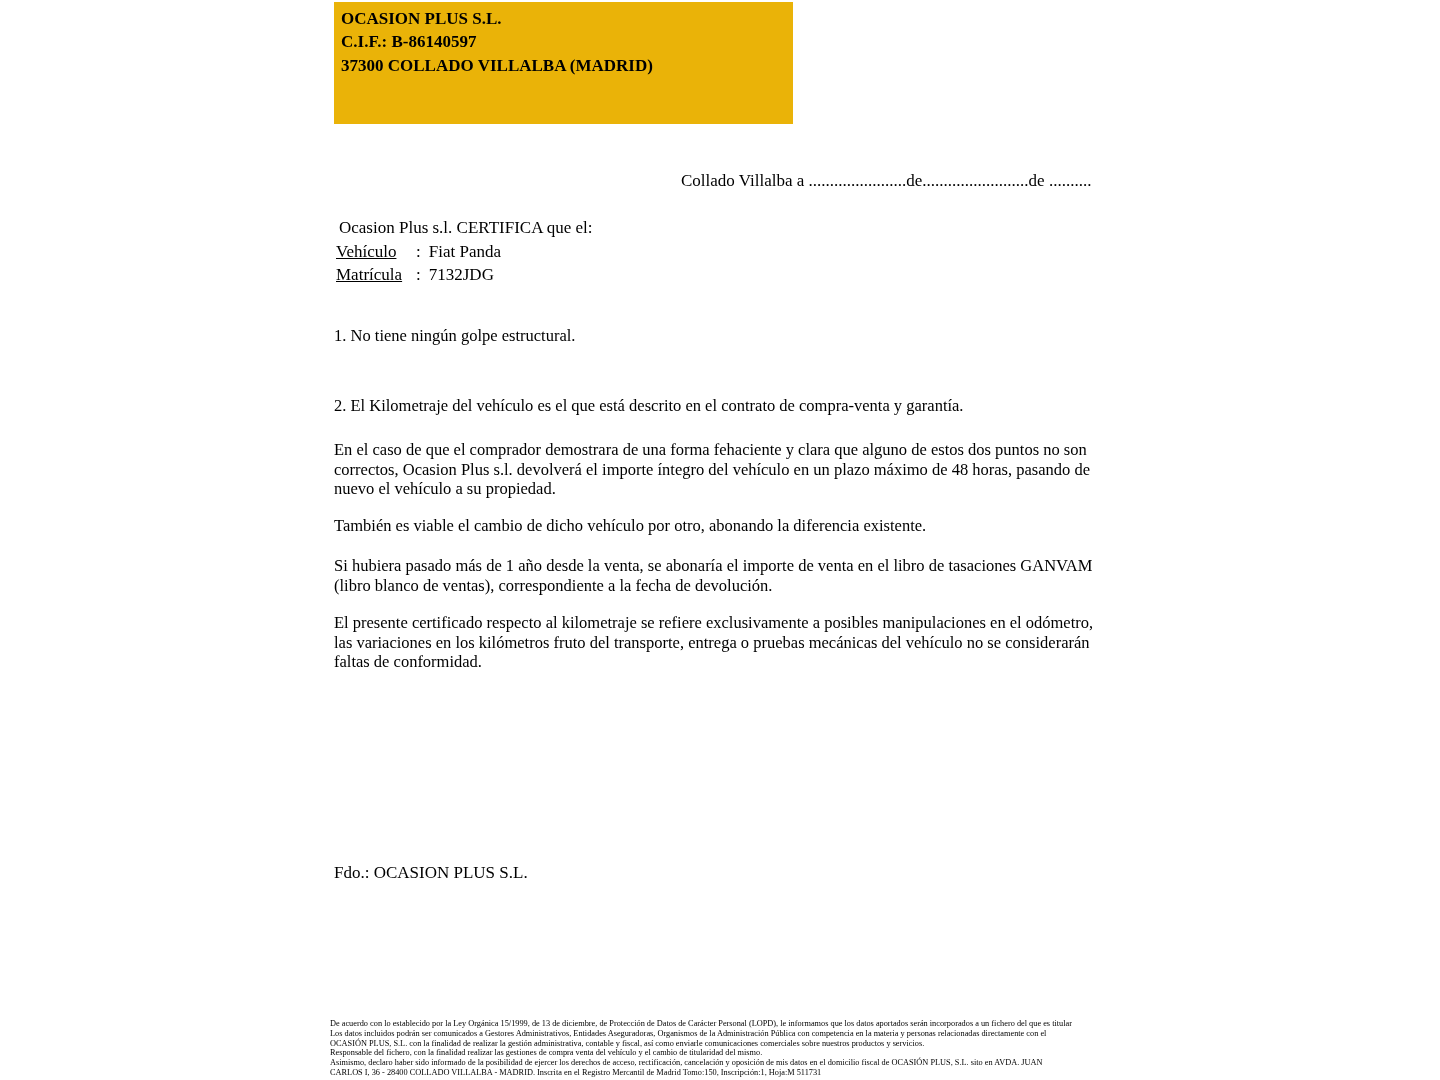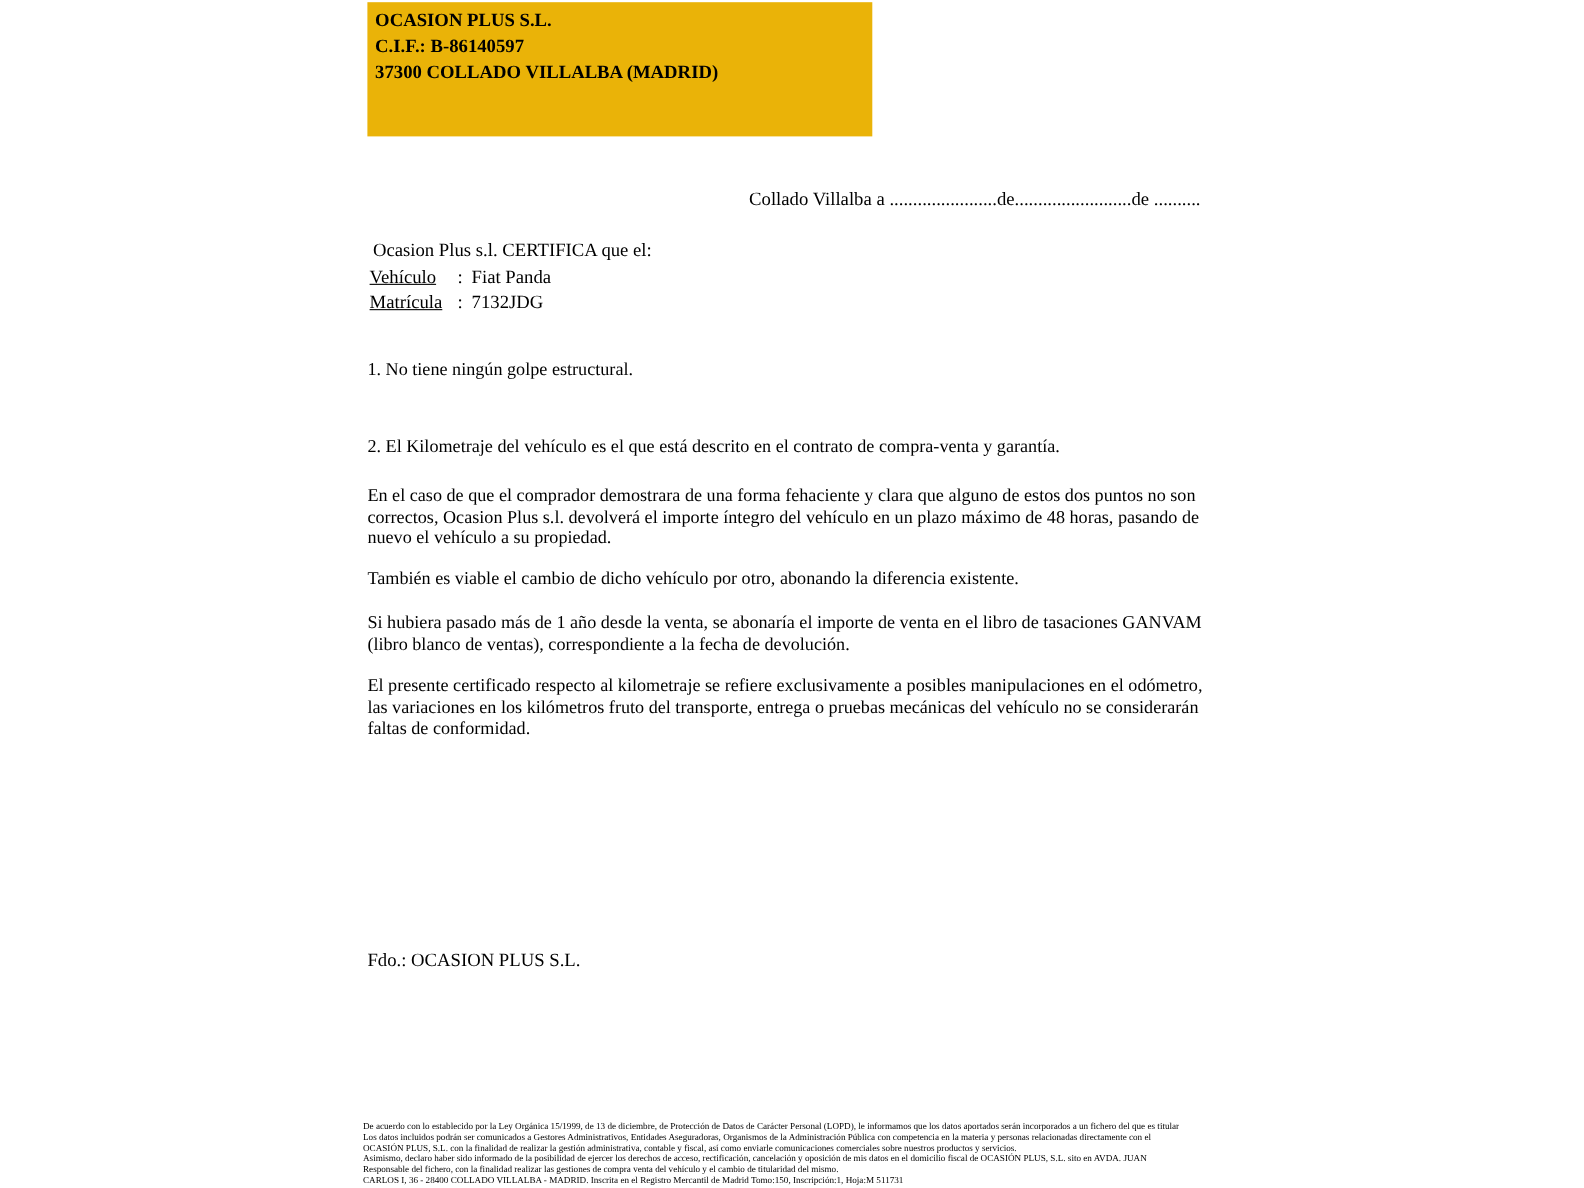--- a/index.html
+++ b/index.html
@@ -139,18 +139,18 @@
   <div class="para para-2">También es viable el cambio de dicho vehículo por otro, abonando la diferencia existente.</div>
   <div class="para para-3">Si hubiera pasado más de 1 año desde la venta, se abonaría el importe de venta en el libro de tasaciones GANVAM (libro blanco de ventas), correspondiente a la fecha de devolución.</div>
   <div class="para para-4">El presente certificado respecto al kilometraje se refiere exclusivamente a posibles manipulaciones en el odómetro, las variaciones en los kilómetros fruto del transporte, entrega o pruebas mecánicas del vehículo no se considerarán faltas de conformidad.</div>
 
   <div class="signature">Fdo.: OCASION PLUS S.L.</div>
 
   <div class="legal">
     <div class="lline">De acuerdo con lo establecido por la Ley Orgánica 15/1999, de 13 de diciembre, de Protección de Datos de Carácter Personal (LOPD), le informamos que los datos aportados serán incorporados a un fichero del que es titular</div>
     <div class="lline">Los datos incluidos podrán ser comunicados a Gestores Administrativos, Entidades Aseguradoras, Organismos de la Administración Pública con competencia en la materia y personas relacionadas directamente con el</div>
     <div class="lline">OCASIÓN PLUS, S.L. con la finalidad de realizar la gestión administrativa, contable y fiscal, así como enviarle comunicaciones comerciales sobre nuestros productos y servicios.</div>
+    <div class="lline">Responsable del fichero, con la finalidad realizar las gestiones de compra venta del vehículo y el cambio de titularidad del mismo.</div>
     <div class="lline">Asimismo, declaro haber sido informado de la posibilidad de ejercer los derechos de acceso, rectificación, cancelación y oposición de mis datos en el domicilio fiscal de OCASIÓN PLUS, S.L. sito en AVDA. JUAN</div>
-    <div class="lline">Responsable del fichero, con la finalidad realizar las gestiones de compra venta del vehículo y el cambio de titularidad del mismo.</div>
     <div class="lline">CARLOS I, 36 - 28400 COLLADO VILLALBA - MADRID. Inscrita en el Registro Mercantil de Madrid Tomo:150, Inscripción:1, Hoja:M 511731</div>
   </div>
 
 </div>
 
 </body></html>

